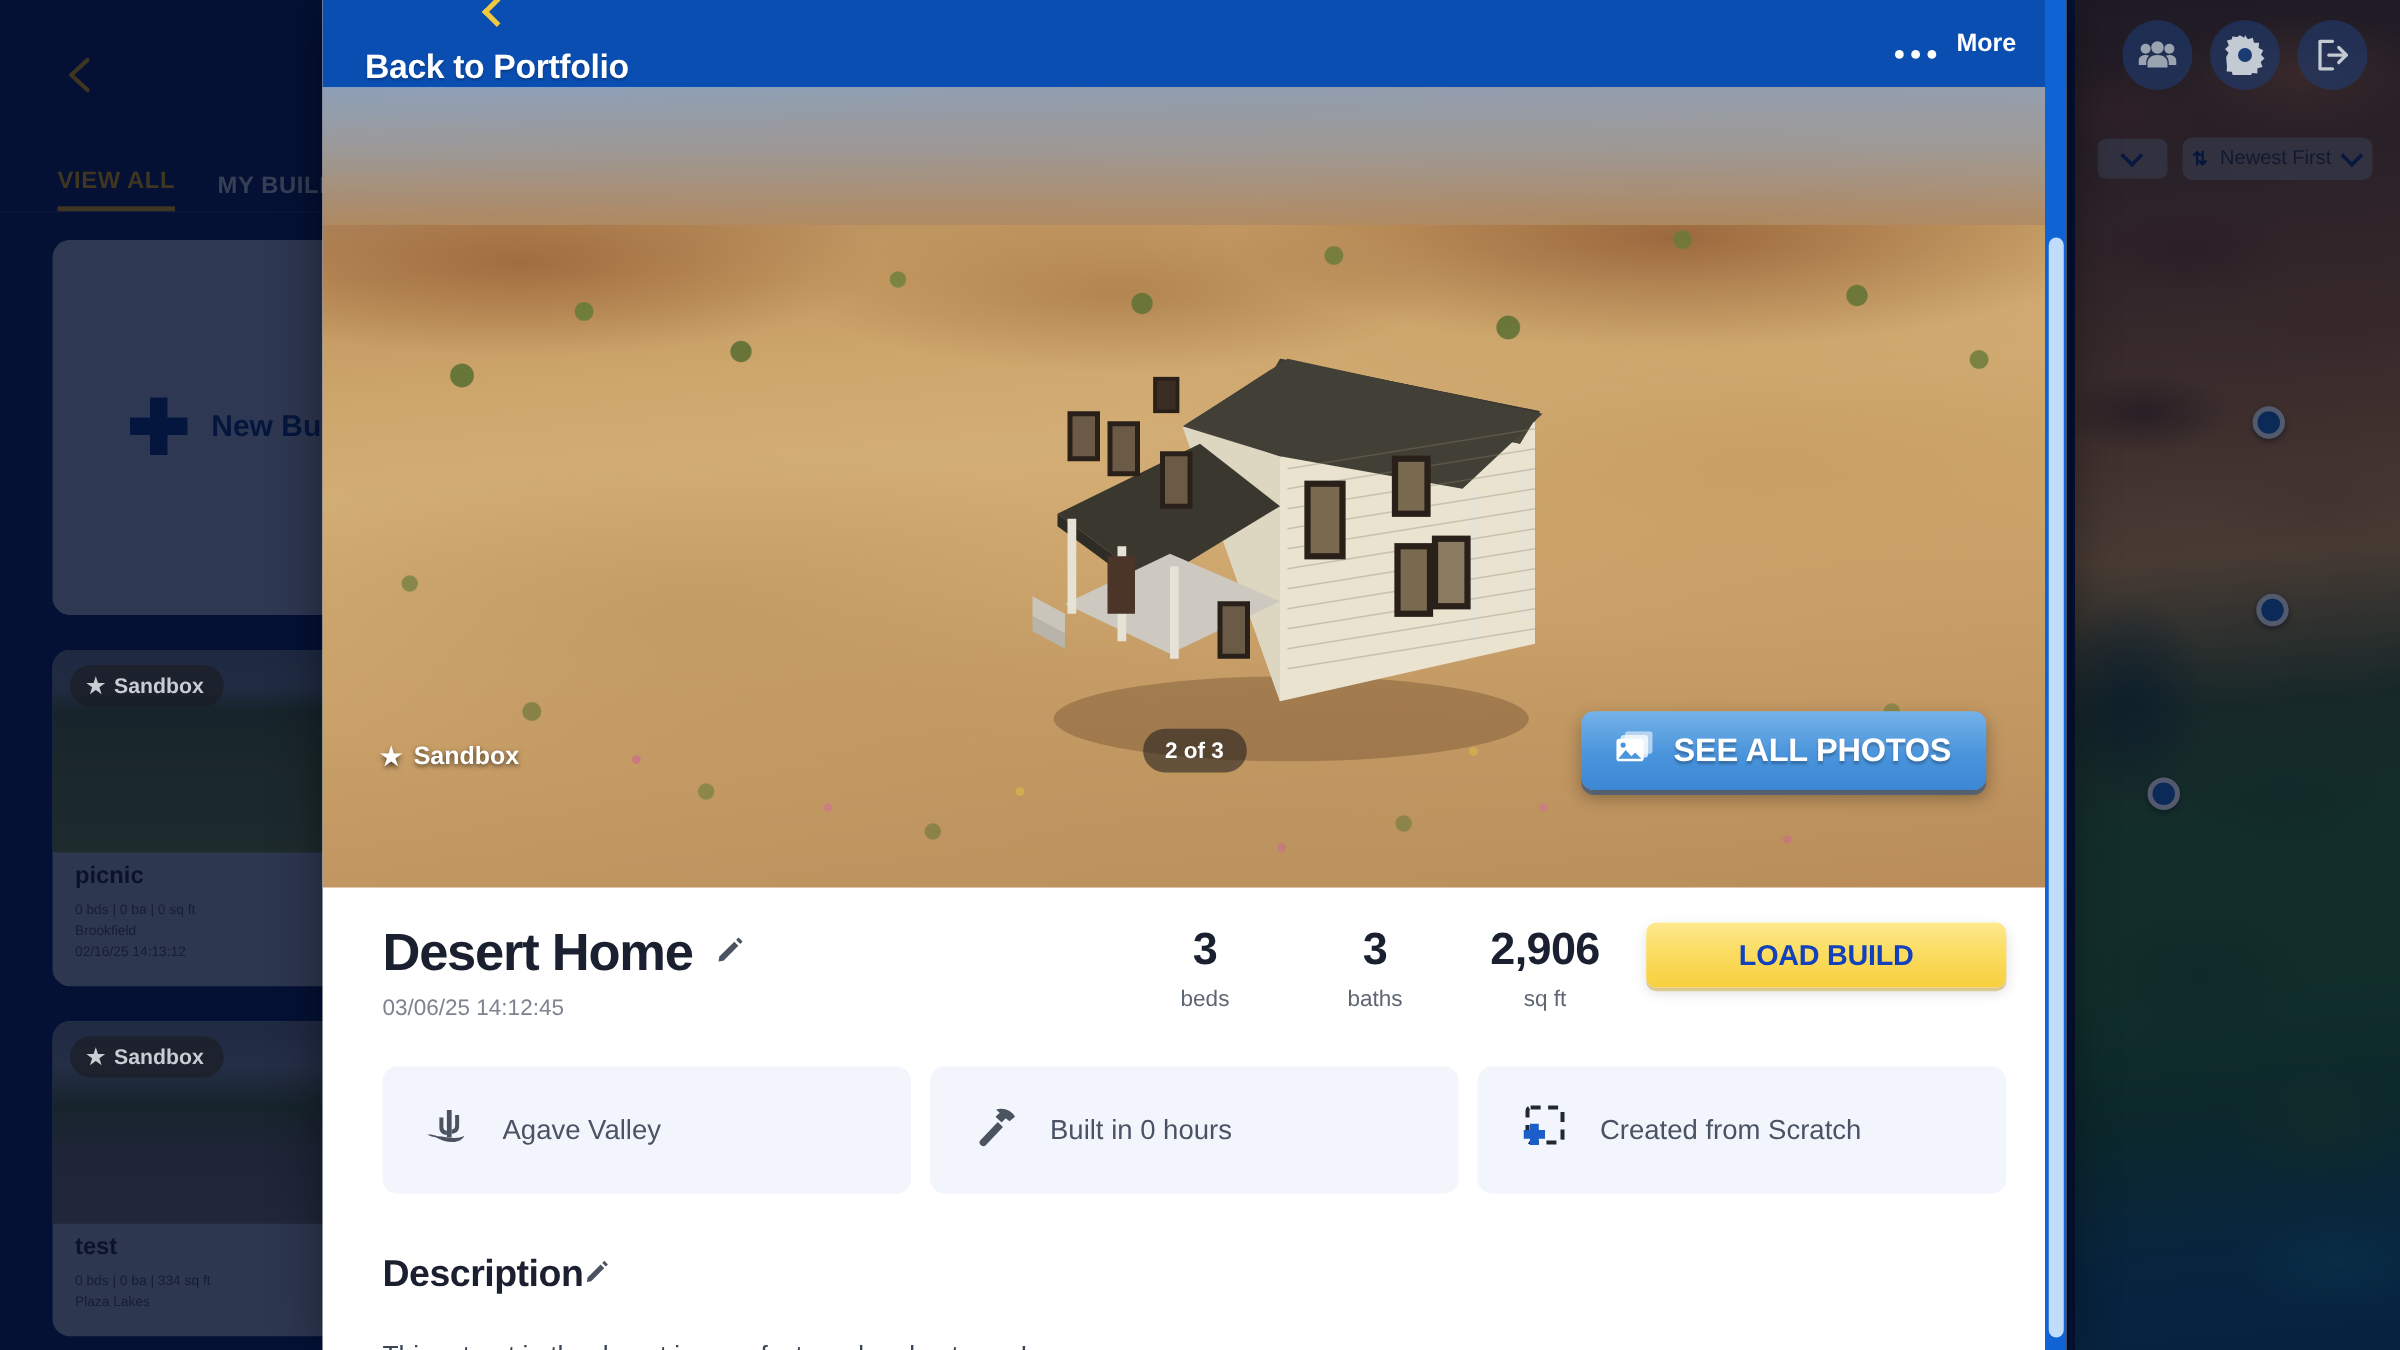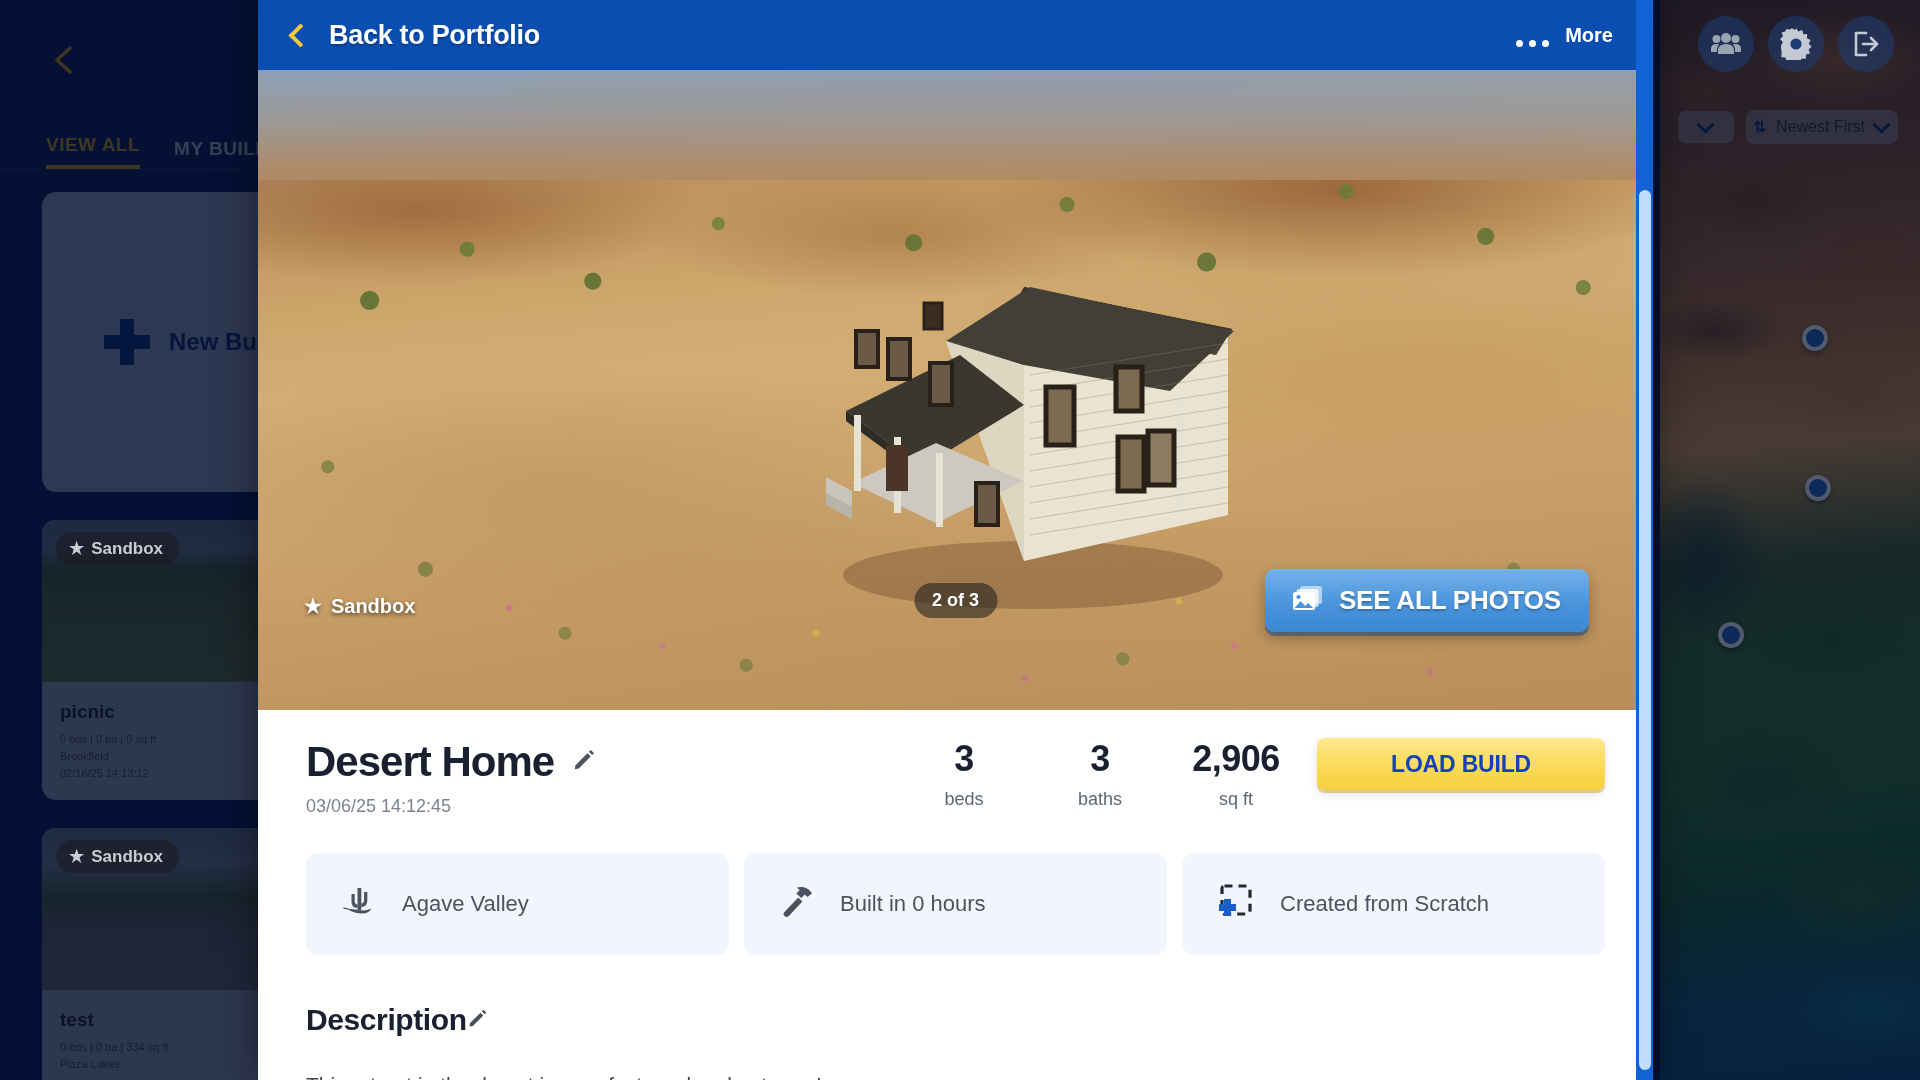--- a/index.html
+++ b/index.html
@@ -83,21 +83,21 @@
   }
   .bc-thumb::after {
     content:""; position:absolute; inset:0; background: rgba(10,20,45,.42);
   }
   .sandbox-pill {
     position: absolute; left: 14px; top: 12px; z-index: 2;
     background: rgba(25,25,30,.55); color: #c9ccd2;
     border-radius: 18px; padding: 6px 16px 6px 13px;
     font-size: 17px; font-weight: 700; display: flex; align-items: center; gap: 7px;
   }
-  .bc-info { padding: 19px 18px 18px; }
+  .bc-info { padding: 8px 18px 18px; }
   .bc-title { font-size: 19px; font-weight: 700; color: #1c2330; margin-bottom: 8px; }
   .bc-meta { font-size: 11px; color: #39414e; line-height: 1.55; }
 
   
   .filter-bar {
     position: absolute; right: 0; top: 96px; width: 300px; height: 62px;
     display: flex; align-items: center; justify-content: flex-end; gap: 12px;
     padding-right: 22px;
   }
   .chip-small {
@@ -116,21 +116,21 @@
   
   .modal {
     position: absolute; left: 258px; top: 0; width: 1395px; height: 1080px;
     background: #ffffff; overflow: hidden;
     box-shadow: 0 0 40px rgba(0,0,0,.45);
   }
   .modal-header {
     height: 70px; background: #0a4eb1; display: flex; align-items: center;
     justify-content: space-between; padding: 0 40px 0 34px;
   }
-  .back-btn { display: flex; align-items: center; gap: 20px; cursor: pointer; }
+  .back-btn { display: flex; align-items: center; gap: 20px; cursor: pointer; flex-direction: column; }
   .chev-left {
     width: 17px; height: 17px; border-left: 4px solid #f2c83c; border-bottom: 4px solid #f2c83c;
     transform: rotate(45deg);
   }
   .back-label {
     color: #fff; font-size: 27px; font-weight: 700; letter-spacing: -.3px;
     text-shadow: 0 2px 2px rgba(0,0,0,.25);
   }
   .more-btn { display: flex; align-items: flex-end; gap: 16px; cursor: pointer; }
   .dots { display: flex; gap: 6px; }

